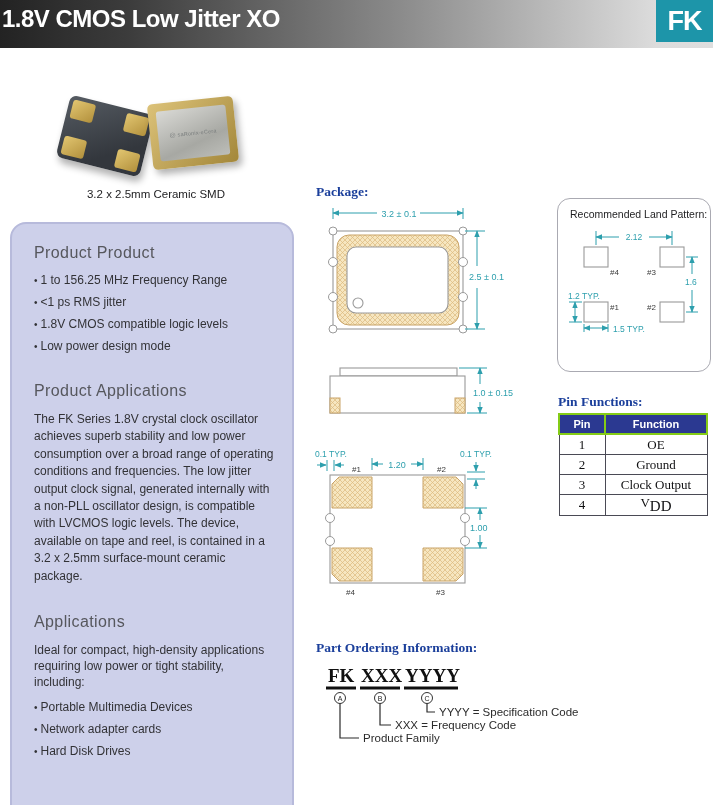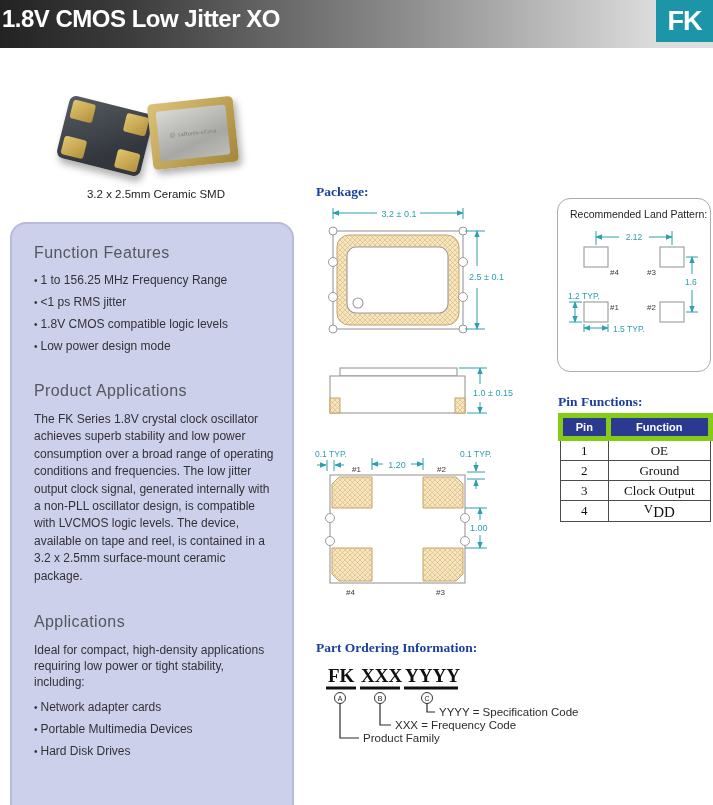--- a/index.html
+++ b/index.html
@@ -66,21 +66,21 @@
   
   .land-box{position:absolute;left:557px;top:198px;width:154px;height:174px;box-sizing:border-box;
             border:1.5px solid #aaaab2;border-radius:13px;background:#fff;}
   .land-title{position:absolute;left:12px;top:9px;font-size:10.5px;color:#1e1e20;}
 
   
   .pin-table{position:absolute;left:558px;top:413px;border-collapse:collapse;
              font-family:"Liberation Serif",serif;}
   .pin-table th{background:var(--table_header_bg,#2b3991);color:#fff;
                 font-family:"Liberation Sans",sans-serif;font-size:11px;font-weight:bold;
-                padding:3px 0;border:5px solid #84cc16;}
+                padding:3px 0;border:2px solid #84cc16;}
   .pin-table td{border:1px solid #4a4a55;text-align:center;font-size:13px;color:#101012;
                 height:19px;padding:0 4px;}
   .pin-table .col-pin{width:44px;} .pin-table .col-fn{width:100px;}
   .pin-table sub{font-size:15px;}
 
   
   .code-text{font-family:"Liberation Serif",serif;font-weight:bold;font-size:19px;fill:#101010;}
   .underline{stroke:#101010;stroke-width:3;}
   .marker-circle{fill:#fff;stroke:#333;stroke-width:1;}
   .marker-letter{font:7px "Liberation Sans",sans-serif;fill:#222;}
@@ -118,38 +118,38 @@
   <div class="chip-top">
     <div class="chip-lid">
       <span class="chip-logo-mark">◎</span>
       <span class="chip-logo-text">saRonix-eCera</span>
     </div>
   </div>
   <div class="photo-caption">3.2 x 2.5mm Ceramic SMD</div>
 
   <div class="panel">
     <div class="panel-section">
-      <h2 class="panel-heading">Function Features</h2>
+      <h2 class="panel-heading">Product Product</h2>
       <ul class="blist">
         <li>1 to 156.25 MHz Frequency Range</li>
         <li>&lt;1 ps RMS jitter</li>
         <li>1.8V CMOS compatible logic levels</li>
         <li>Low power design mode</li>
       </ul>
     </div>
     <div class="panel-section">
       <h2 class="panel-heading">Product Applications</h2>
       <p class="desc-body">The FK Series 1.8V crystal clock oscillator achieves superb stability and low power consumption over a broad range of operating conditions and frequencies.  The low jitter output clock signal, generated internally with a non-PLL oscillator design, is compatible with LVCMOS logic levels. The device, available on tape and reel, is contained in a 3.2 x 2.5mm surface-mount ceramic package.</p>
     </div>
     <div class="panel-section">
       <h2 class="panel-heading">Applications</h2>
       <p class="apps-intro">Ideal for compact, high-density  applications requiring low power or tight stability, including:</p>
       <ul class="blist">
+        <li>Portable Multimedia Devices</li>
         <li>Network adapter cards</li>
-        <li>Portable Multimedia Devices</li>
         <li>Hard Disk Drives</li>
 
       </ul>
     </div>
   </div>
 
   <div class="sec-heading" style="left:316px;top:184px;">Package:</div>
 
   <svg style="left:315px;top:200px;" width="210" height="140">
     <rect x="18" y="31" width="130" height="98" class="draw"></rect>

